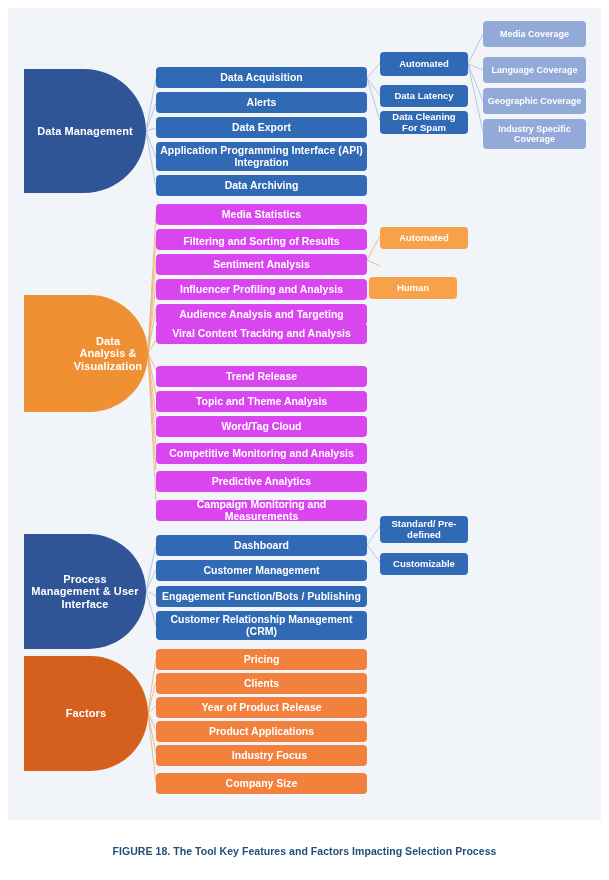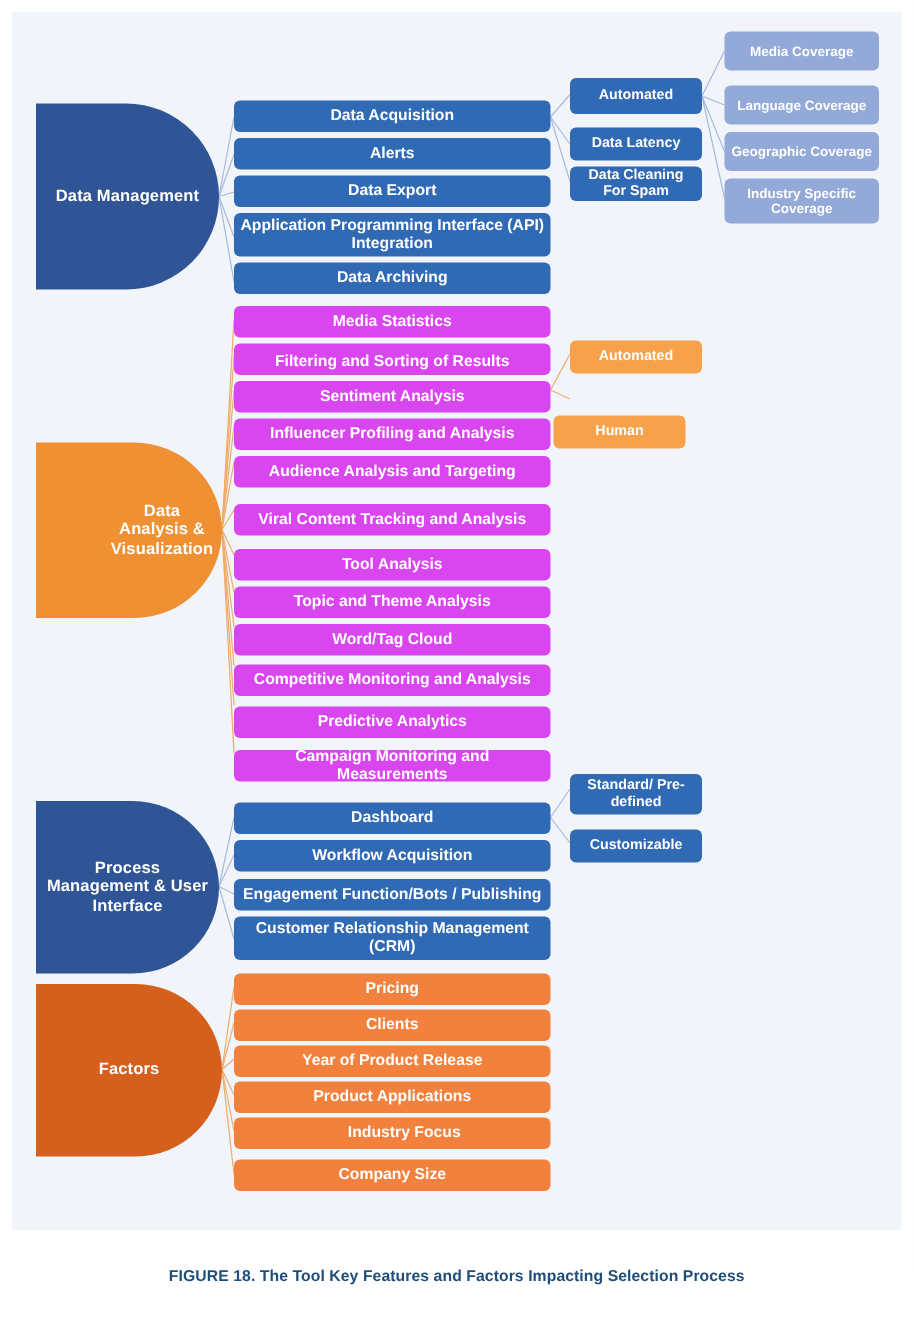--- a/index.html
+++ b/index.html
@@ -195,25 +195,25 @@
   </div>
   <div class="node lvl1 lvl1-orange" style="left:148px; top:246px; width:211px; height:21px;">
     <span>Sentiment Analysis</span>
   </div>
   <div class="node lvl1 lvl1-orange" style="left:148px; top:271px; width:211px; height:21px;">
     <span>Influencer Profiling and Analysis</span>
   </div>
   <div class="node lvl1 lvl1-orange" style="left:148px; top:296px; width:211px; height:21px;">
     <span>Audience Analysis and Targeting</span>
   </div>
-  <div class="node lvl1 lvl1-orange" style="left:148px; top:328px; width:211px; height:21px;">
+  <div class="node lvl1 lvl1-orange" style="left:148px; top:315px; width:211px; height:21px;">
     <span>Viral Content Tracking and Analysis</span>
   </div>
   <div class="node lvl1 lvl1-orange" style="left:148px; top:358px; width:211px; height:21px;">
-    <span>Tool Analysis</span>
+    <span>Trend Release</span>
   </div>
   <div class="node lvl1 lvl1-orange" style="left:148px; top:383px; width:211px; height:21px;">
     <span>Topic and Theme Analysis</span>
   </div>
   <div class="node lvl1 lvl1-orange" style="left:148px; top:408px; width:211px; height:21px;">
     <span>Word/Tag Cloud</span>
   </div>
   <div class="node lvl1 lvl1-orange" style="left:148px; top:435px; width:211px; height:21px;">
     <span>Competitive Monitoring and Analysis</span>
   </div>
@@ -232,21 +232,21 @@
   </div>
 
   <div class="node root-node root-blue" style="left:16px; top:526px; width:122px; height:115px;">
     <span>Process Management &amp; User Interface</span>
   </div>
 
   <div class="node lvl1 lvl1-blue" style="left:148px; top:527px; width:211px; height:21px;">
     <span>Dashboard</span>
   </div>
   <div class="node lvl1 lvl1-blue" style="left:148px; top:552px; width:211px; height:21px;">
-    <span>Workflow Acquisition</span>
+    <span>Customer Management</span>
   </div>
   <div class="node lvl1 lvl1-blue" style="left:148px; top:578px; width:211px; height:21px;">
     <span>Engagement Function/Bots / Publishing</span>
   </div>
   <div class="node lvl1 lvl1-blue" style="left:148px; top:603px; width:211px; height:29px;">
     <span>Customer Relationship Management (CRM)</span>
   </div>
 
   <div class="node lvl2 lvl2-blue" style="left:372px; top:508px; width:88px; height:27px;">
     <span>Standard/ Pre-defined</span>

